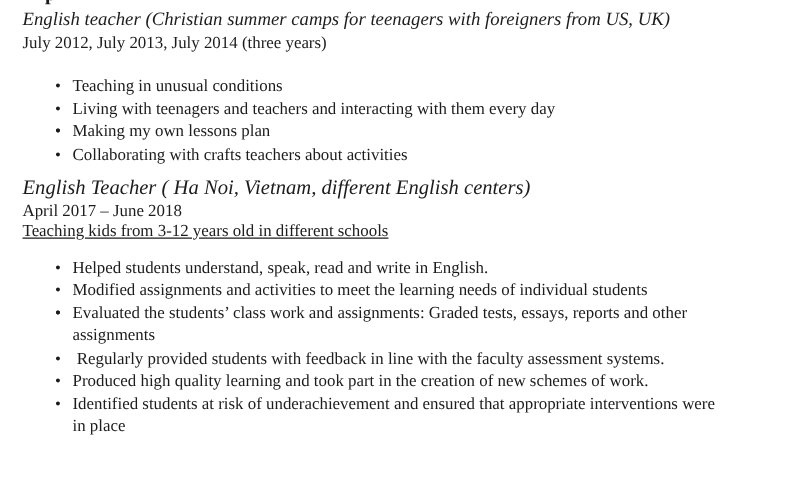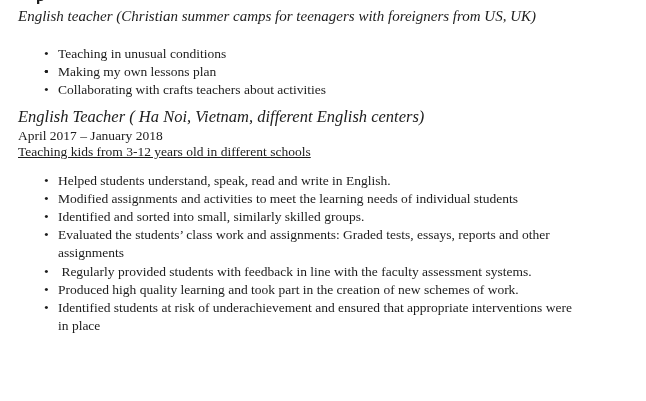--- a/index.html
+++ b/index.html
@@ -93,37 +93,38 @@
 <div class="page">
 
   <div class="top-fragment">
     <span>p</span>
   </div>
 
   <div class="content">
 
     <div>
       <h2 class="job-title">English teacher (Christian summer camps for teenagers with foreigners from US, UK)</h2>
+      <div class="job-dates">July 2012, July 2013, July 2014 (three years)</div>
       <div class="bullet-list">
         <div class="bullet-item"><span class="bullet-marker">•</span><span>Teaching in unusual conditions</span></div>
-        <div class="bullet-item"><span class="bullet-marker">•</span></div>
+        <div class="bullet-item"><span class="bullet-marker">•</span><span>Living with teenagers and teachers and interacting with them every day</span></div>
         <div class="bullet-item"><span class="bullet-marker">•</span></div>
         <div class="bullet-item"><span class="bullet-marker">•</span><span>Making my own lessons plan</span></div>
         <div class="bullet-item"><span class="bullet-marker">•</span><span>Collaborating with crafts teachers about activities</span></div>
       </div>
     </div>
 
     <div>
       <h2 class="job-title second">English Teacher ( Ha Noi, Vietnam, different English centers)</h2>
-      <div class="job-dates">April 2017 – January 2018</div>
+      <div class="job-dates">April 2017 – June 2018</div>
       <div class="job-subtitle">Teaching kids from 3-12 years old in different schools</div>
       <div class="bullet-list second">
         <div class="bullet-item"><span class="bullet-marker">•</span><span>Helped students understand, speak, read and write in English.</span></div>
         <div class="bullet-item"><span class="bullet-marker">•</span><span>Modified assignments and activities to meet the learning needs of individual students</span></div>
-        <div class="bullet-item"><span class="bullet-marker">•</span><span>Identified and sorted into small, similarly skilled groups.</span></div>
+        <div class="bullet-item"><span class="bullet-marker">•</span></div>
         <div class="bullet-item"><span class="bullet-marker">•</span><span>Evaluated the students’ class work and assignments: Graded tests, essays, reports and other
 assignments</span></div>
         <div class="bullet-item"><span class="bullet-marker">•</span><span> Regularly provided students with feedback in line with the faculty assessment systems.</span></div>
         <div class="bullet-item"><span class="bullet-marker">•</span><span>Produced high quality learning and took part in the creation of new schemes of work.</span></div>
         <div class="bullet-item"><span class="bullet-marker">•</span><span>Identified students at risk of underachievement and ensured that appropriate interventions were
 in place</span></div>
       </div>
     </div>
 
   </div>

